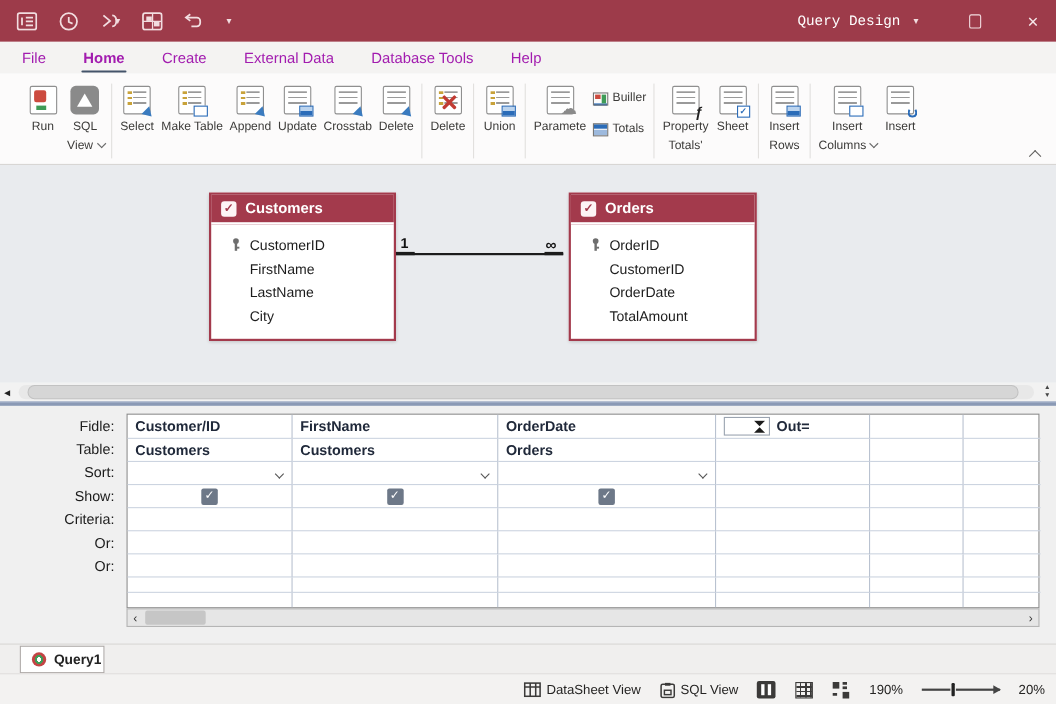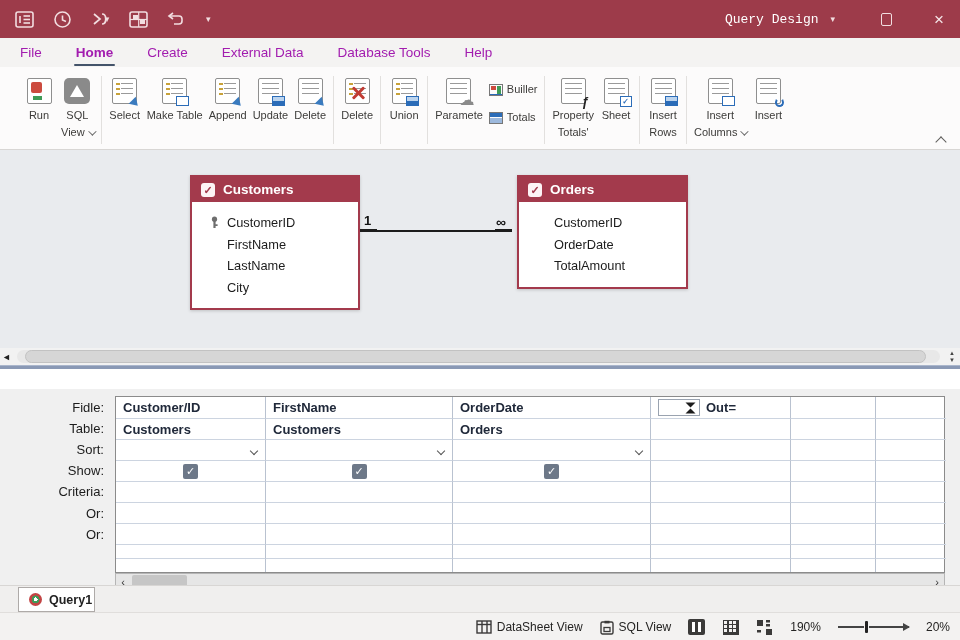--- a/index.html
+++ b/index.html
@@ -75,21 +75,21 @@
 
   
   .pane-scroll { position:absolute; left:0; top:348px; width:960px; height:17px; background:#f2f2f2; display:flex; align-items:center; }
   .ps-left { width:13px; text-align:center; font-size:9px; color:#222; }
   .ps-track { flex:1; height:13px; margin:0 4px; background:#e8e8e8; border-radius:7px; position:relative; }
   .ps-thumb { position:absolute; left:8px; right:14px; top:0; height:13px; background:#d6d6d6; border:1px solid #c2c2c2; border-radius:7px; }
   .ps-split { width:16px; display:flex; flex-direction:column; align-items:center; font-size:6px; color:#444; line-height:1.1; }
   .pane-divider { position:absolute; left:0; top:365px; width:960px; height:4px; background:#8a99b5; border-top:1px solid #aab6cc; }
 
   
-  .gridzone { position:absolute; left:0; top:369px; width:960px; height:216px; background:#f0f0f0;margin-top:20px; }
+  .gridzone { position:absolute; left:0; top:369px; width:960px; height:216px; background:#f0f0f0; }
   .rowlabels { position:absolute; left:0; top:0; width:108px; }
   .rowlabel { position:absolute; right:4px; font-size:13px; color:#1c1c1c; text-align:right; }
   .qgrid { position:absolute; left:115px; top:7px; width:830px; border:1px solid #8b8b8b; background:#fff; display:grid; grid-template-columns:150px 187px 198px 140px 85px 70px; grid-template-rows:22px 21px 21px 21px 21px 21px 21px 14px 13px; }
   .qcell { border-right:1px solid #b9c2d0; border-bottom:1px solid #ccd4e0; position:relative; display:flex; align-items:center; padding:0 7px; overflow:hidden; }
   .qcell.last { border-right:none; }
   .qcell.bot { border-bottom:none; }
   .qtext { font-size:13px; font-weight:bold; color:#20293a; white-space:nowrap; }
   .qcell .chev { position:absolute; right:8px; top:8px; width:6px; height:6px; border-right:1.4px solid #555; border-bottom:1.4px solid #555; transform:rotate(45deg); }
   .qcheck { margin:0 auto; width:15px; height:15px; background:#6d7888; border-radius:2px; color:#fff; font-size:11px; text-align:center; line-height:15px; }
   .outbox { width:42px; height:17px; background:#fff; border:1px solid #9aa3b0; display:flex; align-items:center; justify-content:flex-end; padding-right:2px; margin-right:6px; flex:none; }
@@ -239,20 +239,29 @@
         </div>
       <div class="rlabel">Update</div>
     </div>
     <div class="rbtn">
       <div class="ric">
           <div class="icon-doc">
             <div class="lines"></div>
             <span class="acc-arrow"></span>
           </div>
         </div>
+      <div class="rlabel">Crosstab</div>
+    </div>
+    <div class="rbtn">
+      <div class="ric">
+          <div class="icon-doc">
+            <div class="lines"></div>
+            <span class="acc-arrow"></span>
+          </div>
+        </div>
       <div class="rlabel">Delete</div>
     </div>
     <div class="rdiv"></div>
     <div class="rbtn">
       <div class="ric">
           <div class="icon-doc">
             <div class="dots"></div>
             <div class="lines" style="left:8px"></div>
             <span class="acc-x"></span>
           </div>
@@ -376,20 +385,30 @@
         </div>
       </div>
     </div>
 
     <div class="tbl" style="left:517px; top:25px; width:171px;">
       <div class="tbl-head">
         <span class="tbl-check">✓</span>
         <span class="tbl-name">Orders</span>
       </div>
       <div class="tbl-body">
+        <div class="tbl-field">
+          <span class="keyslot">
+              <svg width="9" height="13" viewBox="0 0 9 13">
+                <circle cx="4.5" cy="3.2" r="2.6" fill="#6e6e6e"></circle>
+                <rect x="3.4" y="5" width="2.2" height="7" fill="#6e6e6e"></rect>
+                <rect x="5" y="8.3" width="2.6" height="1.7" fill="#6e6e6e"></rect>
+              </svg>
+            </span>
+          <span>OrderID</span>
+        </div>
         <div class="tbl-field">
           <span class="keyslot"></span>
             <span>CustomerID</span>
         </div>
         <div class="tbl-field">
           <span class="keyslot"></span>
             <span>OrderDate</span>
         </div>
         <div class="tbl-field">
           <span class="keyslot"></span>

